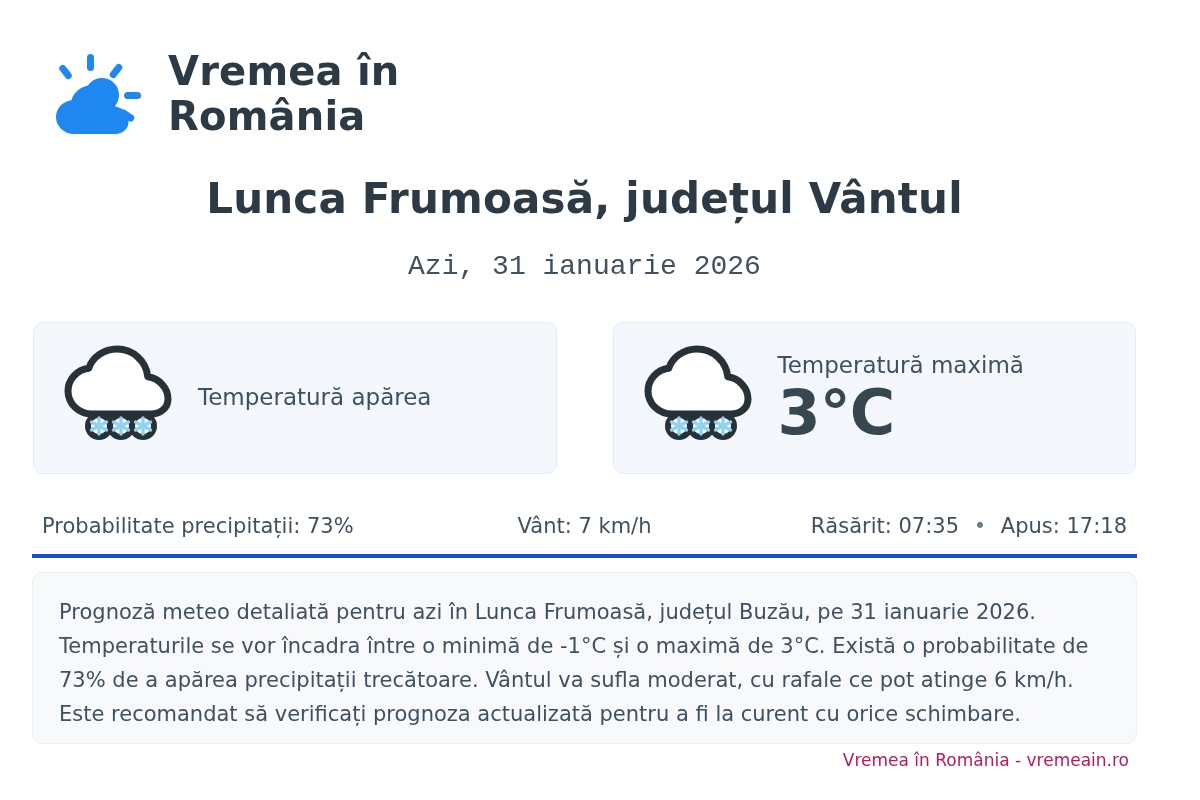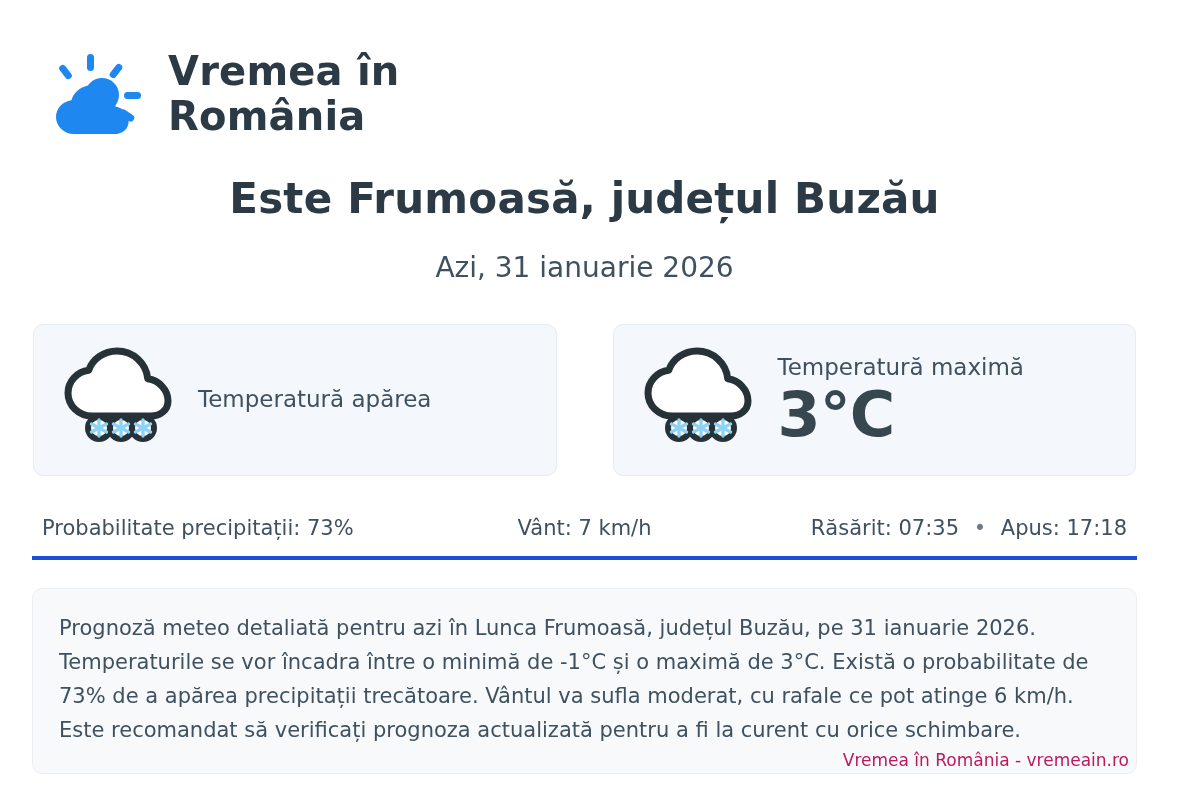--- a/index.html
+++ b/index.html
@@ -49,20 +49,21 @@
     color: #2b3a45;
     margin-top: 34px;
     letter-spacing: .2px;
   }
   .date-sub {
     text-align: center;
     font-size: 28px;
     font-weight: 400;
     color: #3f5160;
     margin-top: 22px;
+    font-family: Liberation Mono, monospace;
   }
 
   
   .cards {
     display: flex;
     gap: 56px;
     margin-top: 40px;
     padding: 0 1px;
   }
   .card {
@@ -107,25 +108,25 @@
     font-size: 21px;
     color: #3f5160;
   }
   .stat-left { flex: 1 1 0; text-align: left; }
   .stat-mid { flex: 1 1 0; text-align: center; }
   .stat-right { flex: 1 1 0; text-align: right; white-space: nowrap; }
   .dot-sep { padding: 0 8px; color: #6b7c88; }
 
   
   .desc {
-    margin-top: 28px;
+    margin-top: 14px;
     background: #f7f9fb;
     border: 1px solid #eceff2;
     border-radius: 10px;
-    padding: 22px 26px 26px 26px;
+    padding: 22px 26px 12px 26px;
     font-size: 21px;
     line-height: 1.62;
     color: #3f5160;
   }
 
   
   .footer {
     position: absolute;
     right: 40px;
     bottom: 30px;
@@ -153,21 +154,21 @@
           <path d="M34 86c-10 0-18-7.6-18-17 0-8.6 6.7-15.7 15.4-16.8C34 43.4 42.6 37 52.6 37c12.3 0 22.3 9.6 22.9 21.6 7.4 1.1 13.1 7.3 13.1 14.8 0 8-6.5 12.6-14.6 12.6H34z"></path>
         </g>
       </svg>
     </div>
     <div class="brand-title">
       <div>Vremea în</div>
       <div>România</div>
     </div>
   </div>
 
-  <h1 class="location-title">Este Frumoasă, județul Buzău</h1>
+  <h1 class="location-title">Lunca Frumoasă, județul Vântul</h1>
   <div class="date-sub">Azi, 31 ianuarie 2026</div>
 
   <div class="cards">
 
     <div class="card">
       <div class="card-icon">
         <svg viewBox="0 0 128 112" width="128" height="112" aria-hidden="true">
           <path d="M36 72C22.7 72 12 61.7 12 49c0-11.6 9-21.2 20.7-22.7C36.6 15.2 47.8 7 61 7c16.1 0 29.3 12.2 30.8 27.8C103 36.4 112 45.7 112 57c0 9-7.6 15-17.2 15H36z" fill="#ffffff" stroke="#263238" stroke-width="7" stroke-linejoin="round"></path>
           <g fill="#ffffff" stroke="#263238" stroke-width="6">
             <circle cx="43" cy="84" r="11"></circle>

